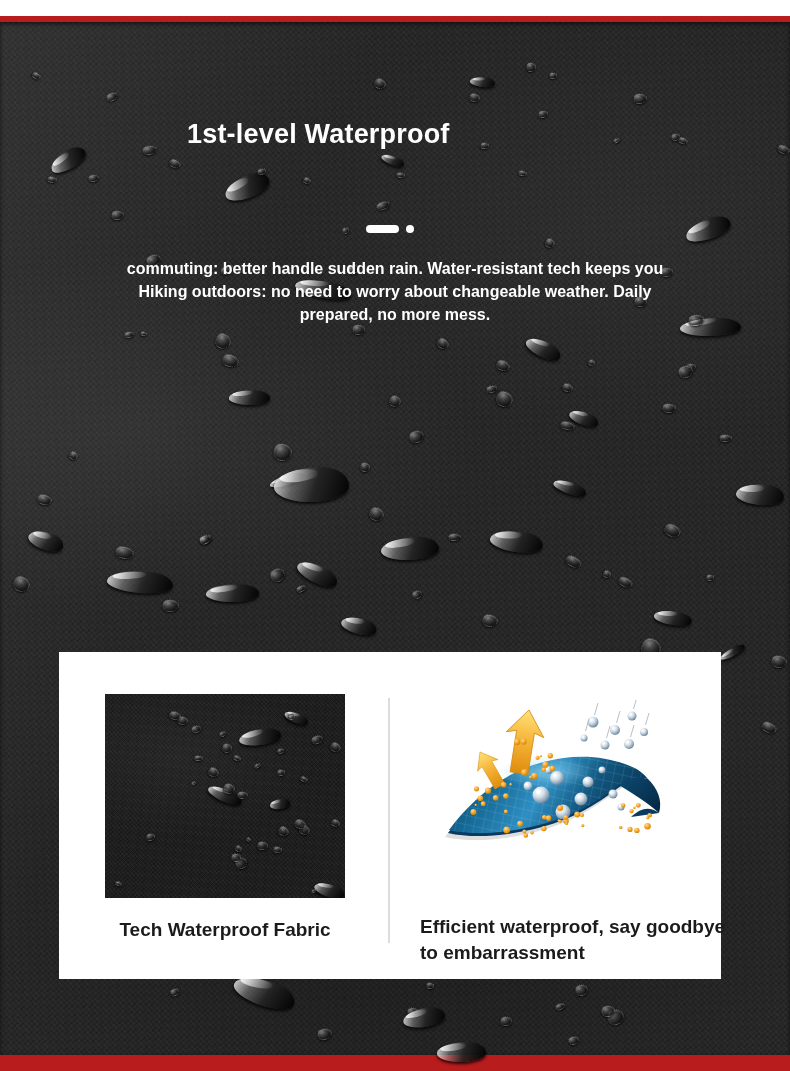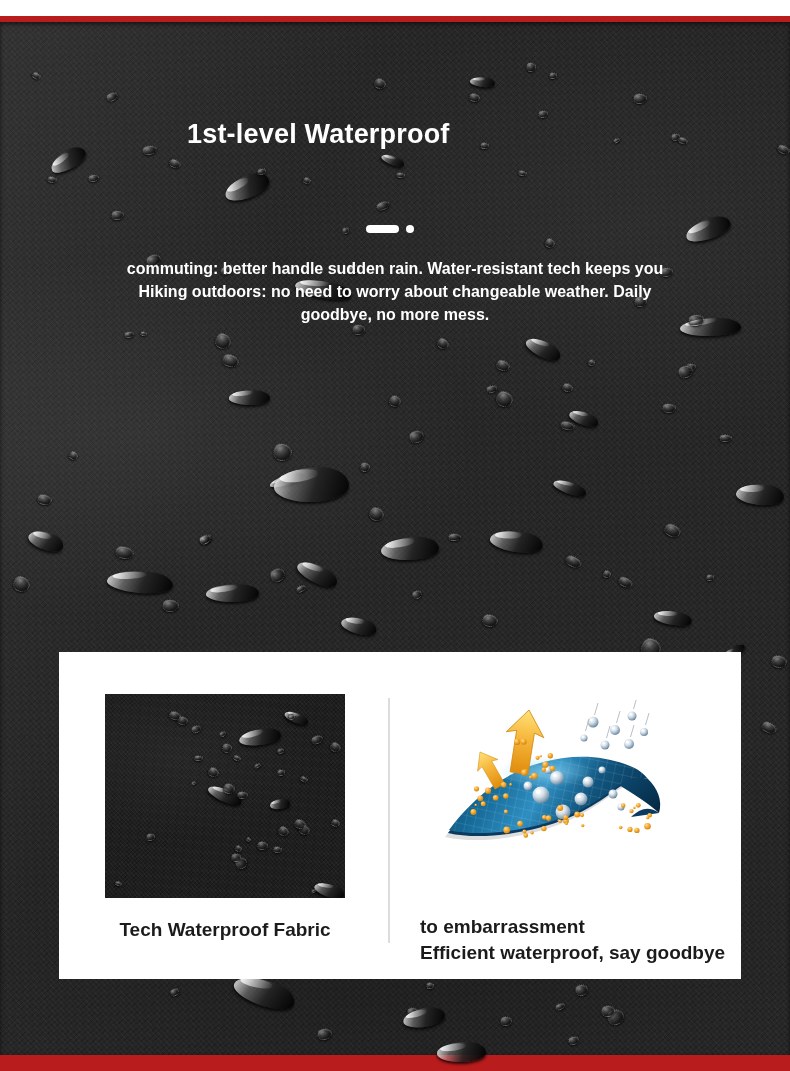--- a/index.html
+++ b/index.html
@@ -58,21 +58,21 @@
   .hero-divider .dash{display:block;width:33px;height:8px;border-radius:4px;background:#ffffff;}
   .hero-divider .dot{display:block;width:8px;height:8px;border-radius:50%;background:#ffffff;}
   .hero-desc{
     position:absolute;left:0;top:241px;width:790px;z-index:6;
     color:#ffffff;font-size:16px;font-weight:700;line-height:23px;text-align:center;
   }
   .hero-desc span{display:block;}
   
   .panel{
     position:absolute;left:59px;top:636px;width:662px;height:327px;
-    background:#ffffff;z-index:5;padding-left:20px;
+    background:#ffffff;z-index:5;
   }
   .swatch{
     position:absolute;left:46px;top:42px;width:240px;height:204px;overflow:hidden;
     background:
       radial-gradient(ellipse 200px 120px at 30% 30%, rgba(120,120,120,0.10), transparent 70%),
       repeating-linear-gradient(48deg, rgba(255,255,255,0.035) 0 1px, transparent 1px 3px),
       repeating-linear-gradient(-42deg, rgba(0,0,0,0.20) 0 1px, transparent 1px 3px),
       #1e1e1e;
   }
   .caption{color:#1b1b1b;font-weight:700;font-size:19px;}
@@ -209,21 +209,21 @@
   </div>
 
   <div class="hero-divider">
     <span class="dash"></span>
     <span class="dot"></span>
   </div>
 
   <div class="hero-desc">
     <span>commuting: better handle sudden rain. Water-resistant tech keeps you</span>
     <span>Hiking outdoors: no need to worry about changeable weather. Daily</span>
-    <span>goodbye, no more mess.</span>
+    <span>prepared, no more mess.</span>
   </div>
 
   <div class="panel">
 
     <div class="swatch" id="swatchBg">
         <div class="bead streak" style="left: 164.8px; top: 105.2px; width: 19.5px; height: 9.6px; transform: rotate(-5deg);"></div>
         <div class="bead" style="left: 171.9px; top: 54px; width: 4.7px; height: 3.7px; transform: rotate(-20deg);"></div>
         <div class="bead" style="left: 88.6px; top: 60.9px; width: 6.6px; height: 4.2px; transform: rotate(2deg);"></div>
         <div class="bead" style="left: 205.9px; top: 41px; width: 9.8px; height: 6.5px; transform: rotate(-21deg);"></div>
         <div class="bead streak" style="left: 179.2px; top: 18.5px; width: 25px; height: 10px; transform: rotate(24deg);"></div>
@@ -415,17 +415,17 @@
           <circle cx="202.5" cy="126.3" r="3.3" fill="url(#dotGrad)"></circle>
           <circle cx="202.8" cy="117.7" r="1.6" fill="url(#dotGrad)"></circle>
           <circle cx="107.4" cy="68.4" r="2.7" fill="url(#dotGrad)"></circle>
           <circle cx="100.4" cy="64.7" r="3.1" fill="url(#dotGrad)"></circle>
           <circle cx="105.3" cy="55.7" r="2.7" fill="url(#dotGrad)"></circle>
           <circle cx="98.8" cy="69.7" r="2.2" fill="url(#dotGrad)"></circle>
         </g>
     </svg>
 
     <div class="caption caption-right">
+      <span>Efficient waterproof, say goodbye</span>
       <span>to embarrassment</span>
-      <span>Efficient waterproof, say goodbye</span>
     </div>
   </div>
 </div>
 
 </body></html>

